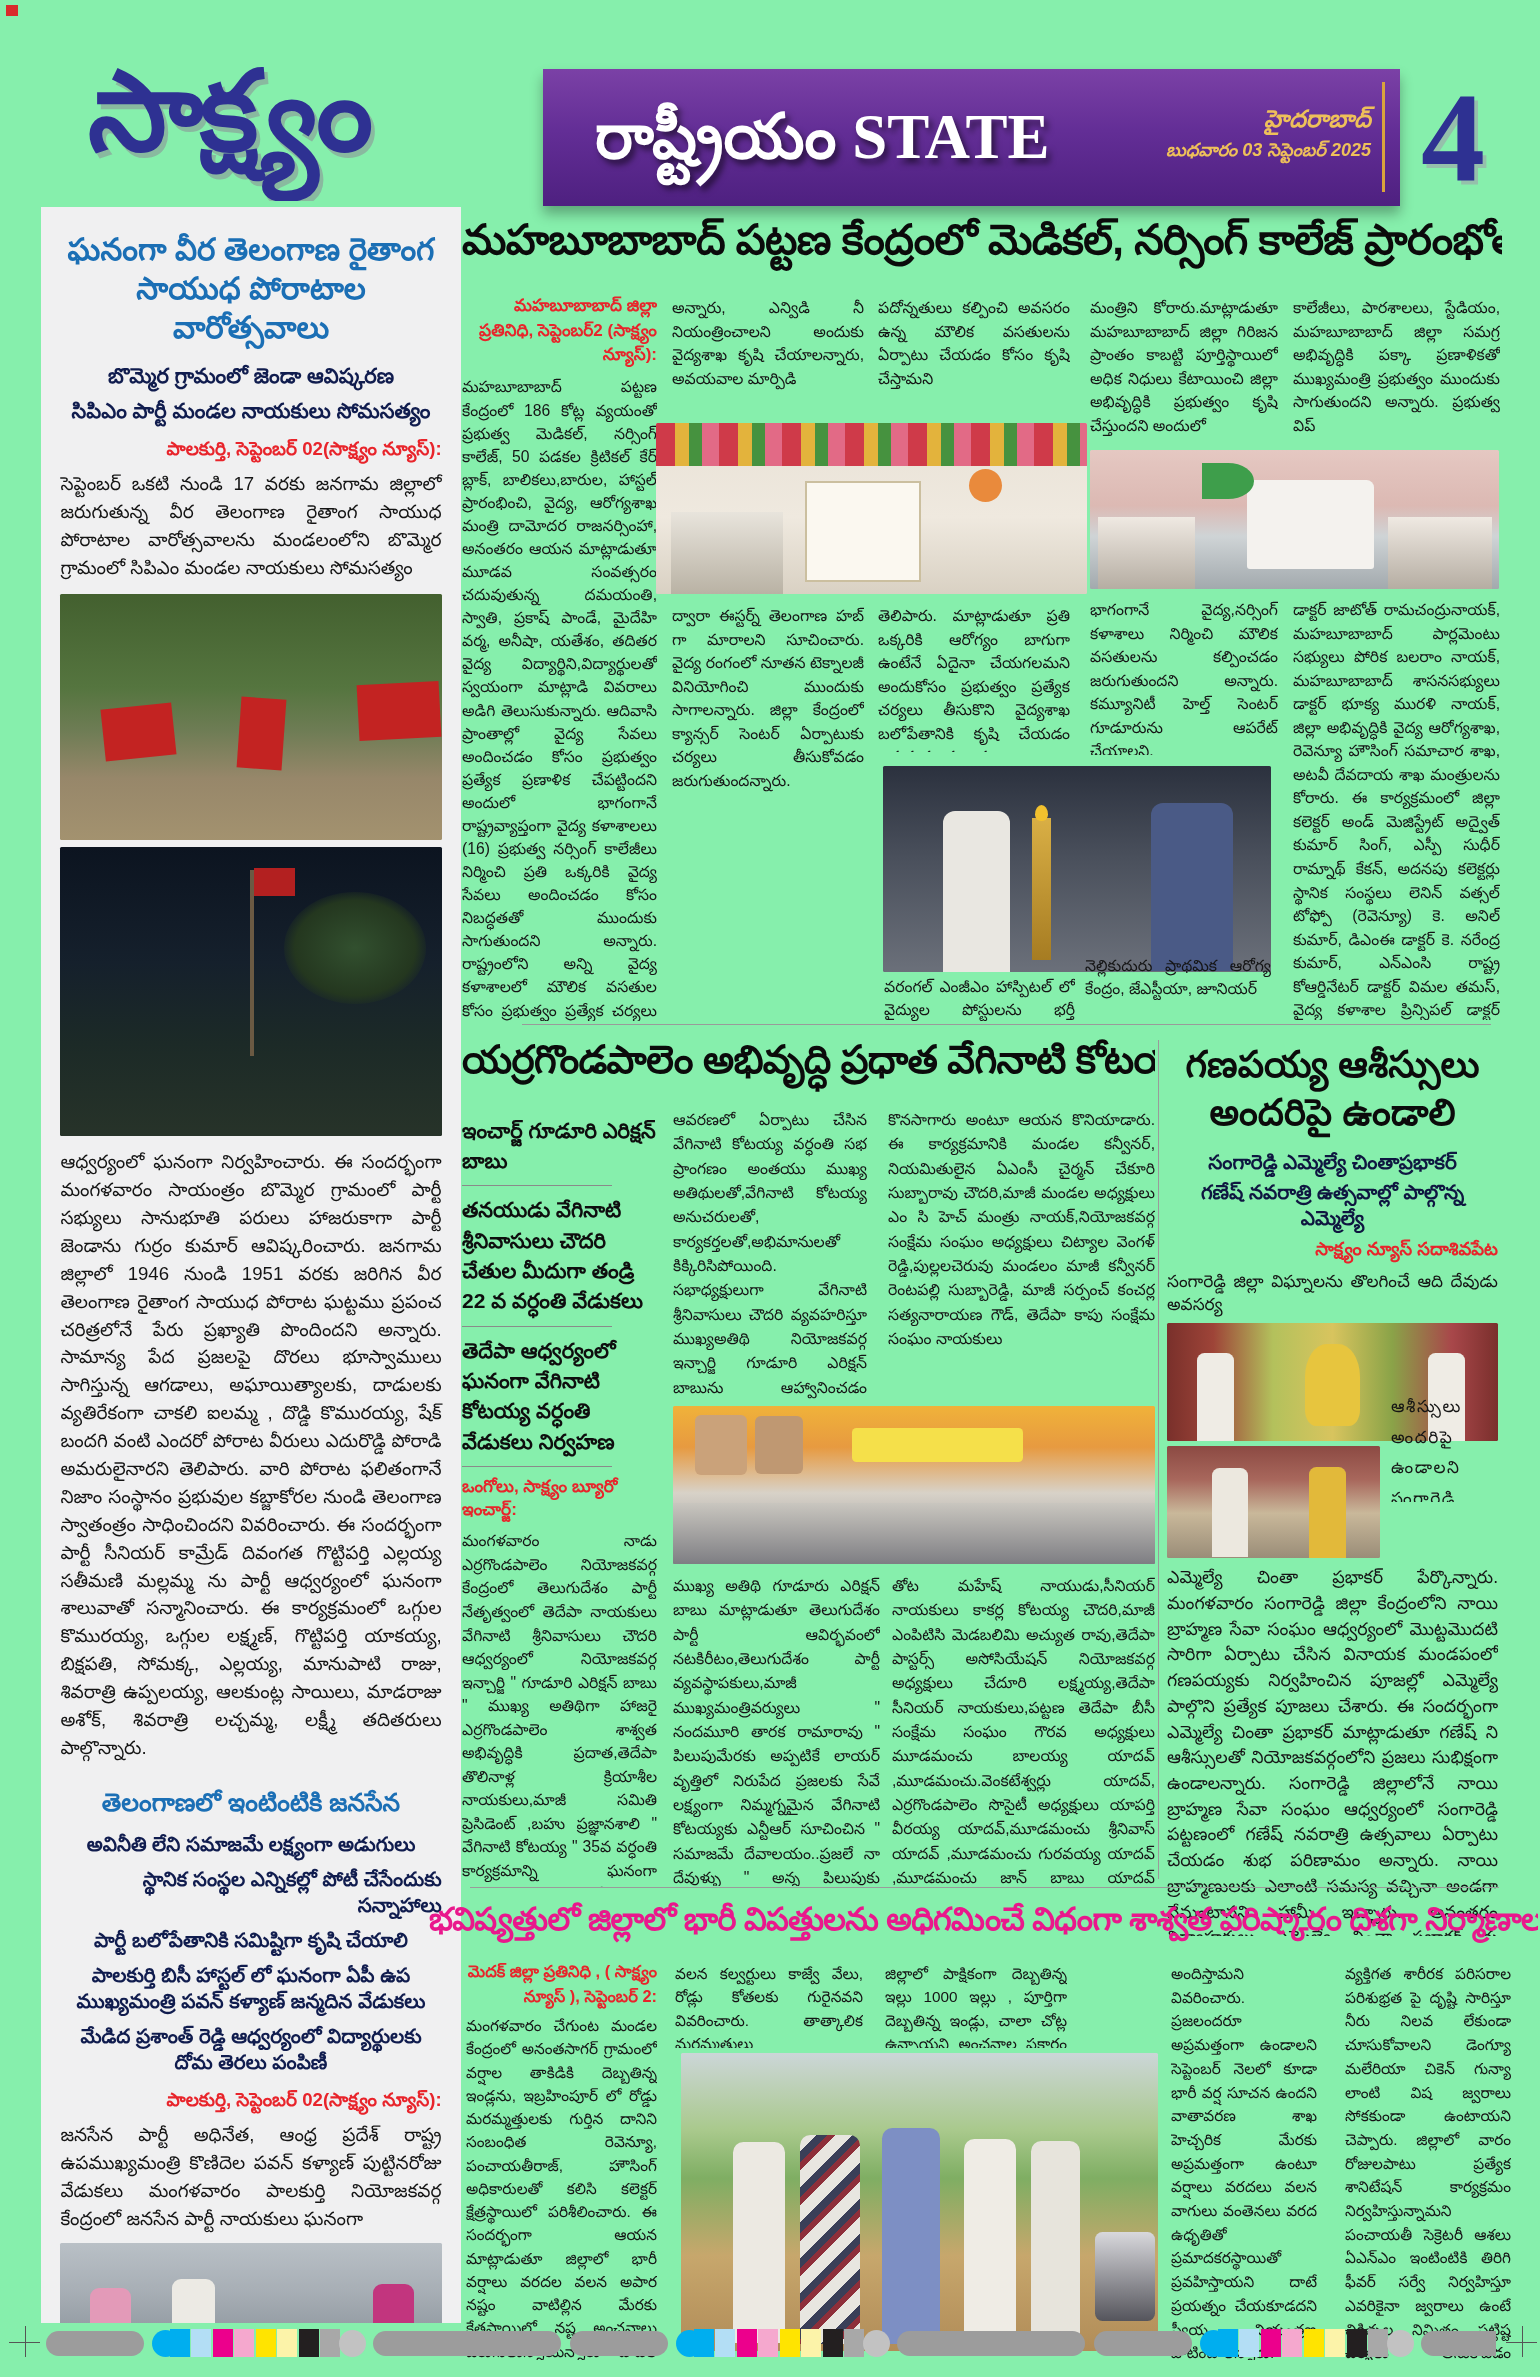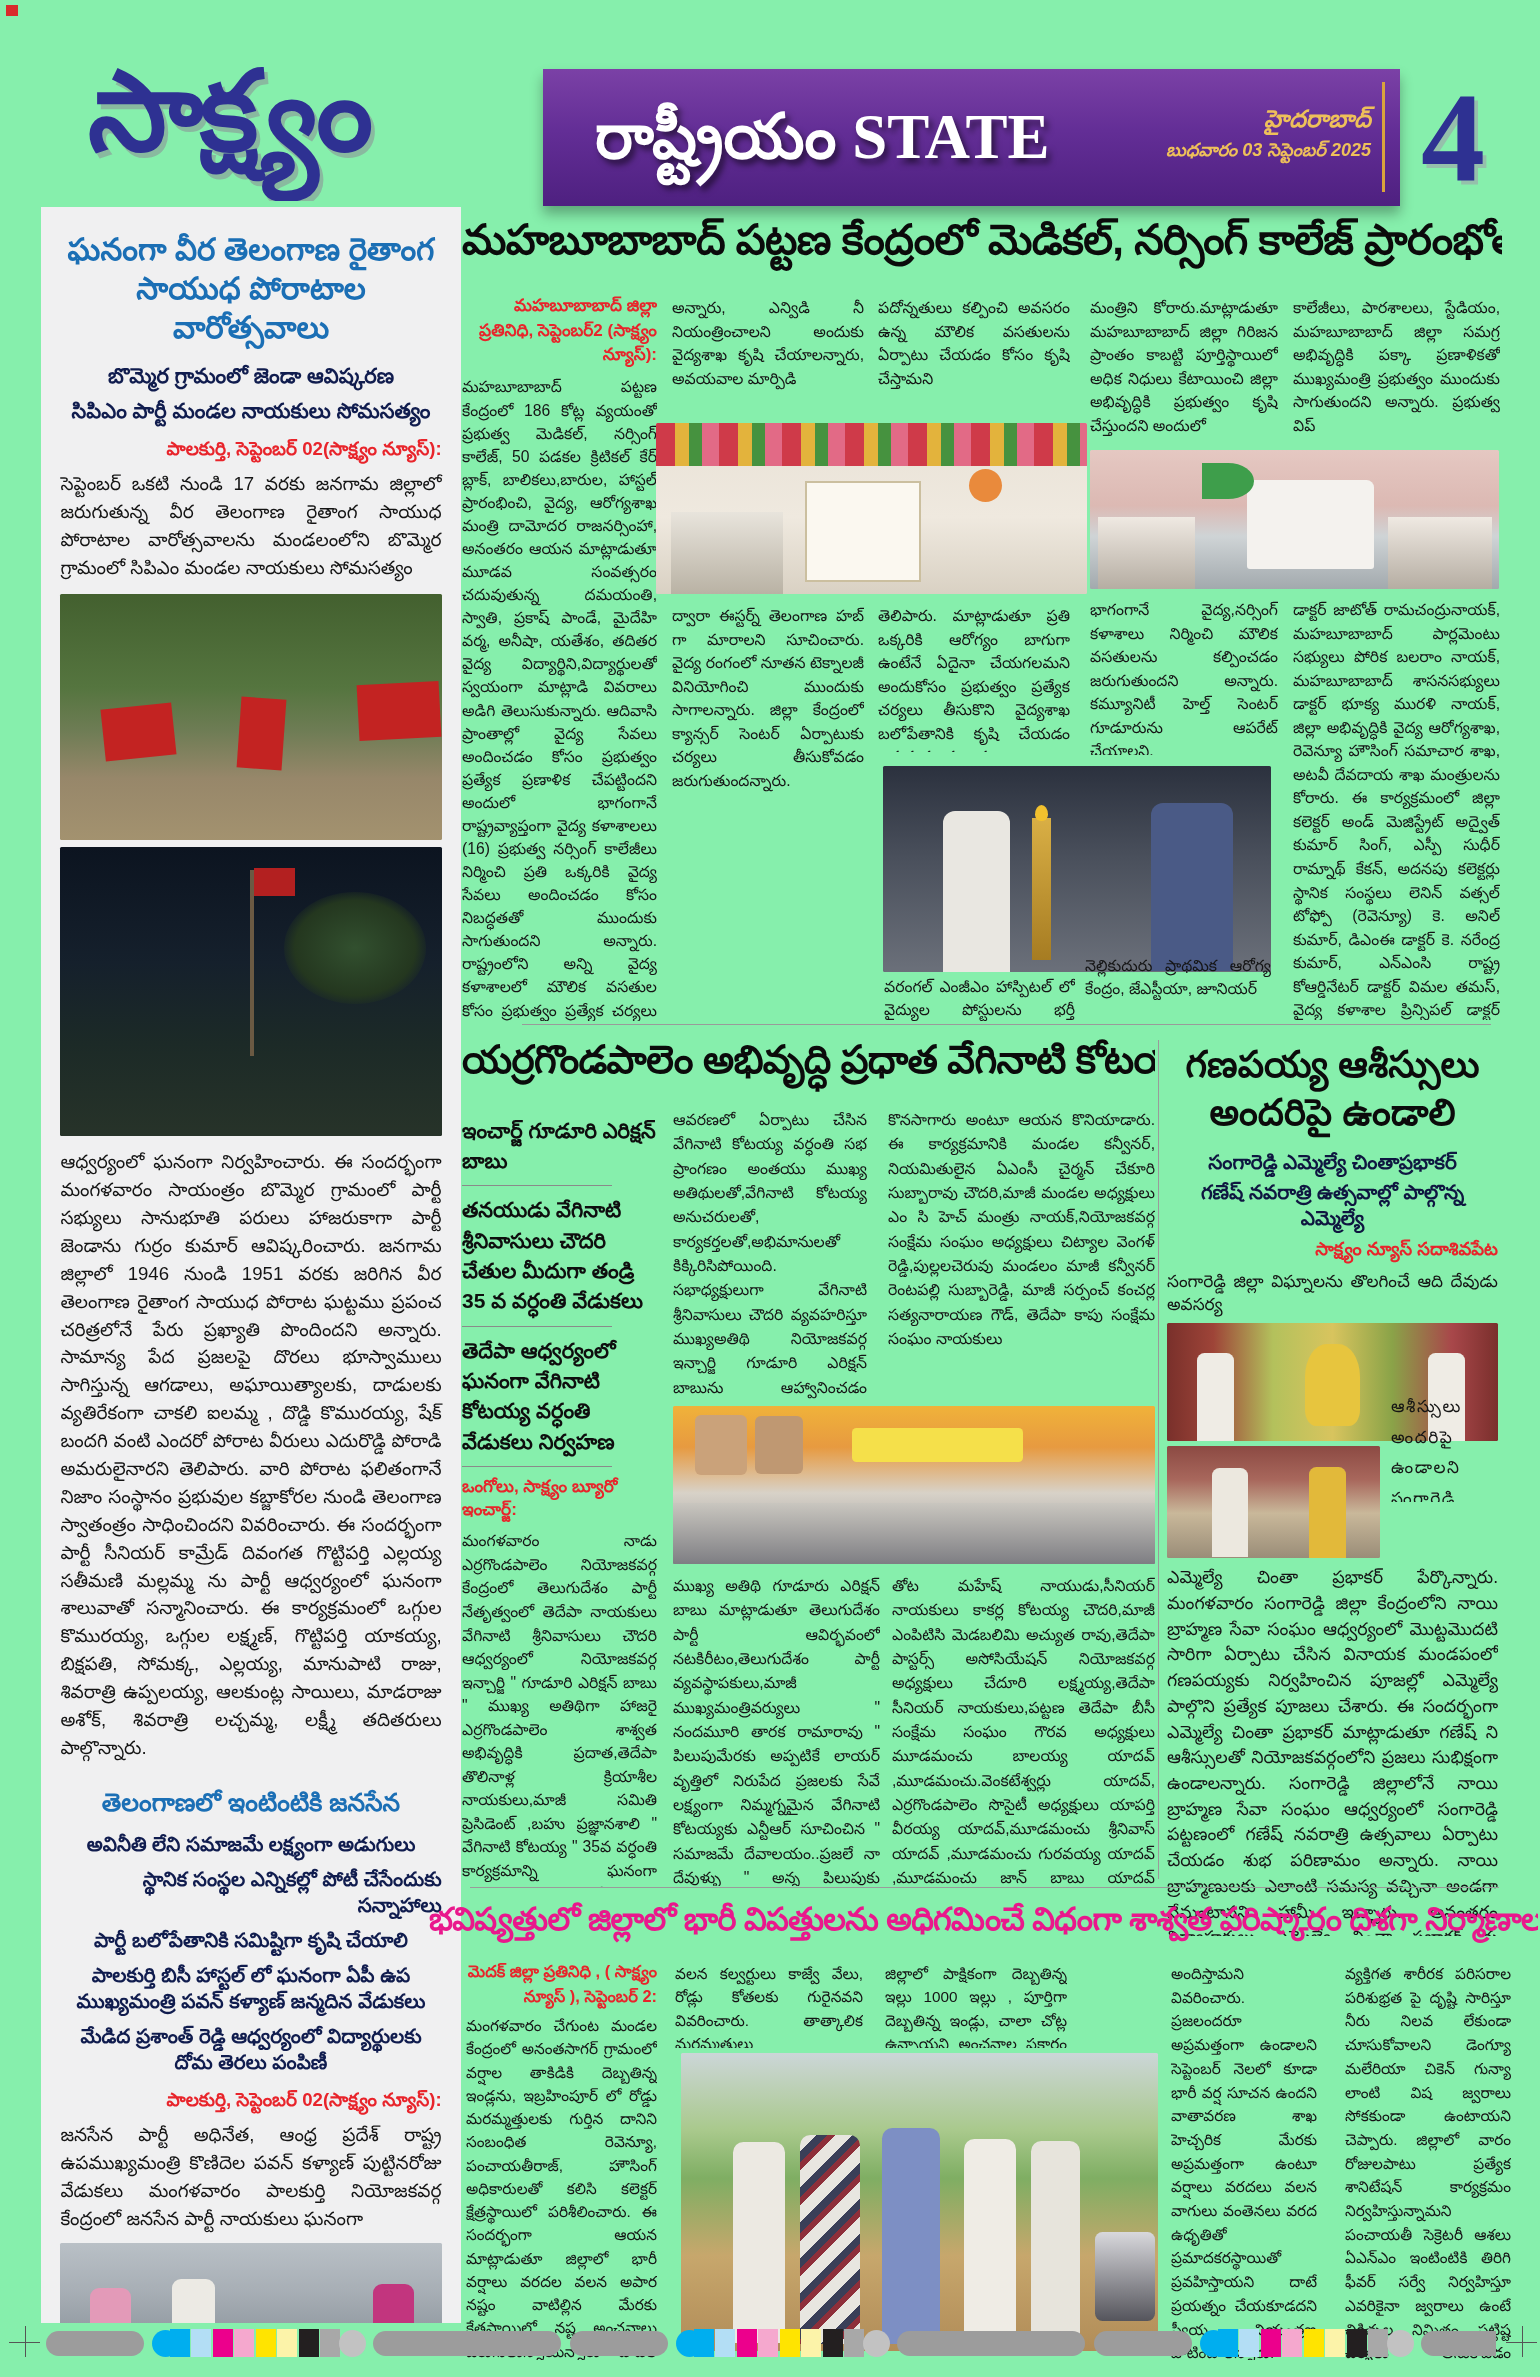--- a/index.html
+++ b/index.html
@@ -151,21 +151,21 @@
   </div>
 
   <div class="abs rule" style="left:522px;top:1024px;width:969px;height:0.7px;"></div>
 
   <div class="abs" style="left:462px;top:1033px;width:693px;height:854px;">
     <div class="abs clip" style="left:0;top:4.5px;width:693px;height:60px;font-size:39px;font-weight:800;color:#0b0b0b;white-space:nowrap;letter-spacing:-0.7px;">యర్రగొండపాలెం అభివృద్ధి ప్రధాత వేగినాటి కోటయ్య</div>
 
     <div class="abs clip" style="left:0;top:75px;width:195px;height:779px;">
       <div style="font-size:21px;font-weight:bold;color:#0e0e0e;line-height:1.45;margin:7.5px 0;">ఇంచార్జ్ గూడూరి ఎరిక్షన్ బాబు</div>
       <div class="subrule" style="margin:9px 45px 9px 0;"></div>
-      <div style="font-size:21px;font-weight:bold;color:#0e0e0e;line-height:1.45;margin:7.5px 0;">తనయుడు వేగినాటి శ్రీనివాసులు చౌదరి చేతుల మీదుగా తండ్రి 35 వ వర్ధంతి వేడుకలు</div>
+      <div style="font-size:21px;font-weight:bold;color:#0e0e0e;line-height:1.45;margin:7.5px 0;">తనయుడు వేగినాటి శ్రీనివాసులు చౌదరి చేతుల మీదుగా తండ్రి 22 వ వర్ధంతి వేడుకలు</div>
       <div class="subrule" style="margin:9px 45px 9px 0;"></div>
       <div style="font-size:21px;font-weight:bold;color:#0e0e0e;line-height:1.45;margin:7.5px 0;">తెదేపా ఆధ్వర్యంలో ఘనంగా వేగినాటి కోటయ్య వర్ధంతి వేడుకలు నిర్వహణ</div>
       <div class="subrule" style="margin:9px 45px 10.4px 0;"></div>
       <div class="dateline" style="font-size:17px;text-align:left;margin-bottom:6px;">ఒంగోలు, సాక్ష్యం బ్యూరో ఇంచార్జ్:</div>
       <div class="just body-txt" style="font-size:15.7px;line-height:1.5;">మంగళవారం నాడు ఎర్రగొండపాలెం నియోజకవర్గ కేంద్రంలో తెలుగుదేశం పార్టీ నేతృత్వంలో తెదేపా నాయకులు వేగినాటి శ్రీనివాసులు చౌదరి ఆధ్వర్యంలో నియోజకవర్గ ఇన్చార్జి " గూడూరి ఎరిక్షన్ బాబు " ముఖ్య అతిథిగా హాజరై ఎర్రగొండపాలెం శాశ్వత అభివృద్ధికి ప్రదాత,తెదేపా తొలినాళ్ల క్రియాశీల నాయకులు,మాజీ సమితి ప్రెసిడెంట్ ,బహు ప్రజ్ఞానశాలి " వేగినాటి కోటయ్య " 35వ వర్ధంతి కార్యక్రమాన్ని ఘనంగా నిర్వహించారు.వివరాల్లోకెళ్తే ముందుగా " వేగినాటి కోటయ్య " స్వగృహంలో ఆయన చిత్రపటానికి కుటుంబ సభ్యులు పూలమాలలు వేసి ఘనంగా నివాళులర్పించారు.తదుపరి ఎర్రగొండపాలెం తెలుగుదేశం పార్టీ నియోజకవర్గ ఇన్చార్జి " గూడూరి ఎరిక్షన్ బాబు " వేగినాటి కోటయ్య చిత్రపటానికి పూలమాలలు వేసి ఘనంగా నివాళు లర్పించారు. అనంతరం ఎర్రగొండపాలెం మేజర్ గ్రామపంచాయతీ కార్యాలయం</div>
     </div>
 
     <div class="abs clip just body-txt" style="left:211px;top:75px;width:194px;height:291px;font-size:15.7px;line-height:1.55;">ఆవరణలో ఏర్పాటు చేసిన వేగినాటి కోటయ్య వర్ధంతి సభ ప్రాంగణం అంతయు ముఖ్య అతిథులతో,వేగినాటి కోటయ్య అనుచరులతో, కార్యకర్తలతో,అభిమానులతో కిక్కిరిసిపోయింది. సభాధ్యక్షులుగా వేగినాటి శ్రీనివాసులు చౌదరి వ్యవహరిస్తూ ముఖ్యఅతిథి నియోజకవర్గ ఇన్చార్జి గూడూరి ఎరిక్షన్ బాబును ఆహ్వానించడం అయింది. తదుపరి ముఖ్య నేతలందరూ సభవేదిక పై కూర్చోవడం జరిగింది.</div>
     <div class="abs clip just body-txt" style="left:426px;top:75px;width:267px;height:291px;font-size:15.7px;line-height:1.55;">కొనసాగారు అంటూ ఆయన కొనియాడారు. ఈ కార్యక్రమానికి మండల కన్వీనర్, నియమితులైన ఏఎంసీ చైర్మన్ చేకూరి సుబ్బారావు చౌదరి,మాజీ మండల అధ్యక్షులు ఎం సి హెచ్ మంత్రు నాయక్,నియోజకవర్గ సంక్షేమ సంఘం అధ్యక్షులు చిట్యాల వెంగళ్ రెడ్డి,పుల్లలచెరువు మండలం మాజీ కన్వీనర్ రెంటపల్లి సుబ్బారెడ్డి, మాజీ సర్పంచ్ కంచర్ల సత్యనారాయణ గౌడ్, తెదేపా కాపు సంక్షేమ సంఘం నాయకులు</div>
 

